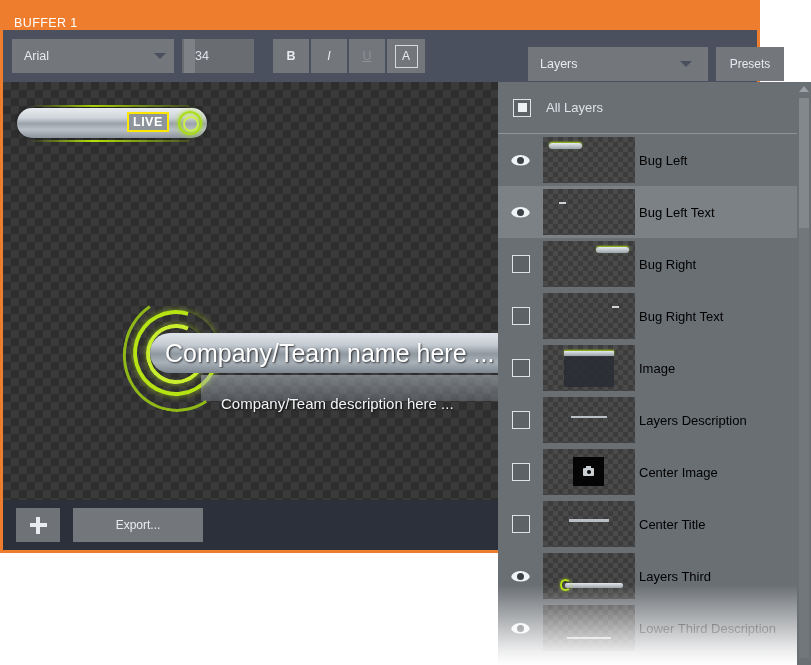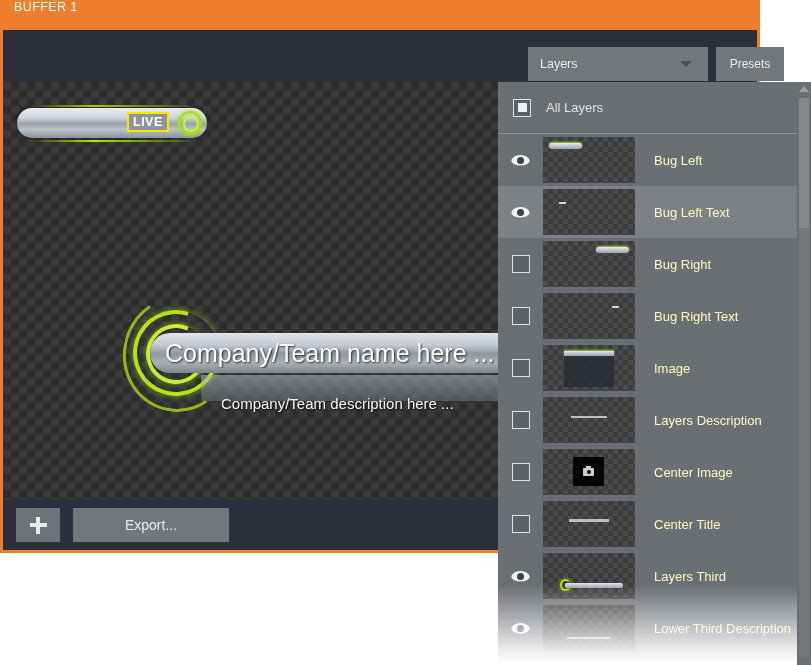--- a/index.html
+++ b/index.html
@@ -16,21 +16,21 @@
   
   .buffer-window {
     position: absolute; left: 0; top: 0;
     width: 760px; height: 553px;
     background: #ef7d2e;
     padding: 0 3px 3px 3px;
   }
   .title-bar {
     height: 30px; width: 100%;
     background: #ef7d2e;
-    display: flex; align-items: flex-start;
+    display: flex; align-items: flex-end;
     padding-left: 11px;
   }
   .title-bar .title-text {
     color: #fff; font-size: 12.5px; letter-spacing: .4px;
   }
   .window-body {
     width: 754px; height: 520px;
     background: #2b303b;
     position: relative;
   }
@@ -211,24 +211,24 @@
   }
   .add-btn {
     width: 44px; height: 34px;
     background: #6f7378;
     display: flex; align-items: center; justify-content: center;
     position: relative;
   }
   .add-btn .plus-h { position: absolute; width: 17px; height: 4px; background: #e9ecef; }
   .add-btn .plus-v { position: absolute; width: 4px; height: 17px; background: #e9ecef; }
   .export-btn {
-    width: 156px; height: 34px;
+    width: 130px; height: 34px;
     background: #73777c;
     display: flex; align-items: center; justify-content: center;
-    color: #e9ecef; font-size: 14px;
+    color: #e9ecef; font-size: 12px;
   }
 
   
   .layers-panel {
     position: absolute; left: 498px; top: 40px;
     width: 313px; height: 625px;
   }
   .panel-head {
     position: absolute; left: 30px; top: 0;
     width: 283px; height: 48px;
@@ -302,22 +302,22 @@
     width: 92px; height: 46px; flex: none;
     background-color: #4a4a4a;
     background-image:
       linear-gradient(45deg, #3c3c3c 25%, transparent 25%, transparent 75%, #3c3c3c 75%),
       linear-gradient(45deg, #3c3c3c 25%, transparent 25%, transparent 75%, #3c3c3c 75%);
     background-size: 10px 10px;
     background-position: 0 0, 5px 5px;
     position: relative; overflow: hidden;
   }
   .layer-row .name {
-    color: #fef9c3; font-size: 13px;
-    padding-left: 19px;
+    color: #000000; font-size: 13px;
+    padding-left: 4px;
     white-space: nowrap;
   }
 
   
   .t-pill {
     position: absolute; height: 6px; border-radius: 3px;
     background: linear-gradient(to bottom,#e7ebef,#9aa2aa);
     box-shadow: 0 -1px 2px rgba(182,227,20,.9);
   }
   .t-pill.tl { left: 6px; top: 6px; width: 33px; }
@@ -409,20 +409,41 @@
 <div id="root">
 
   <div class="buffer-window">
 
     <div class="title-bar">
       <span class="title-text">BUFFER 1</span>
     </div>
 
     <div class="window-body">
 
+      <div class="toolbar">
+
+        <div class="font-select">
+          <span class="lbl">Arial</span>
+          <span class="caret-down"></span>
+        </div>
+
+        <div class="size-field">
+          <span class="caret-band"></span>
+          <span class="val">34</span>
+        </div>
+
+        <div class="style-group">
+          <div class="style-btn bold">B</div>
+          <div class="style-btn italic">I</div>
+          <div class="style-btn underline">U</div>
+          <div class="style-btn boxed">
+            <span class="inner">A</span>
+          </div>
+        </div>
+      </div>
 
       <div class="canvas-area">
 
         <div class="bug-left">
           <div class="glow-top"></div>
           <div class="pill"></div>
           <div class="glow-bot"></div>
           <div class="live-box">LIVE</div>
           <div class="ring"></div>
         </div>

